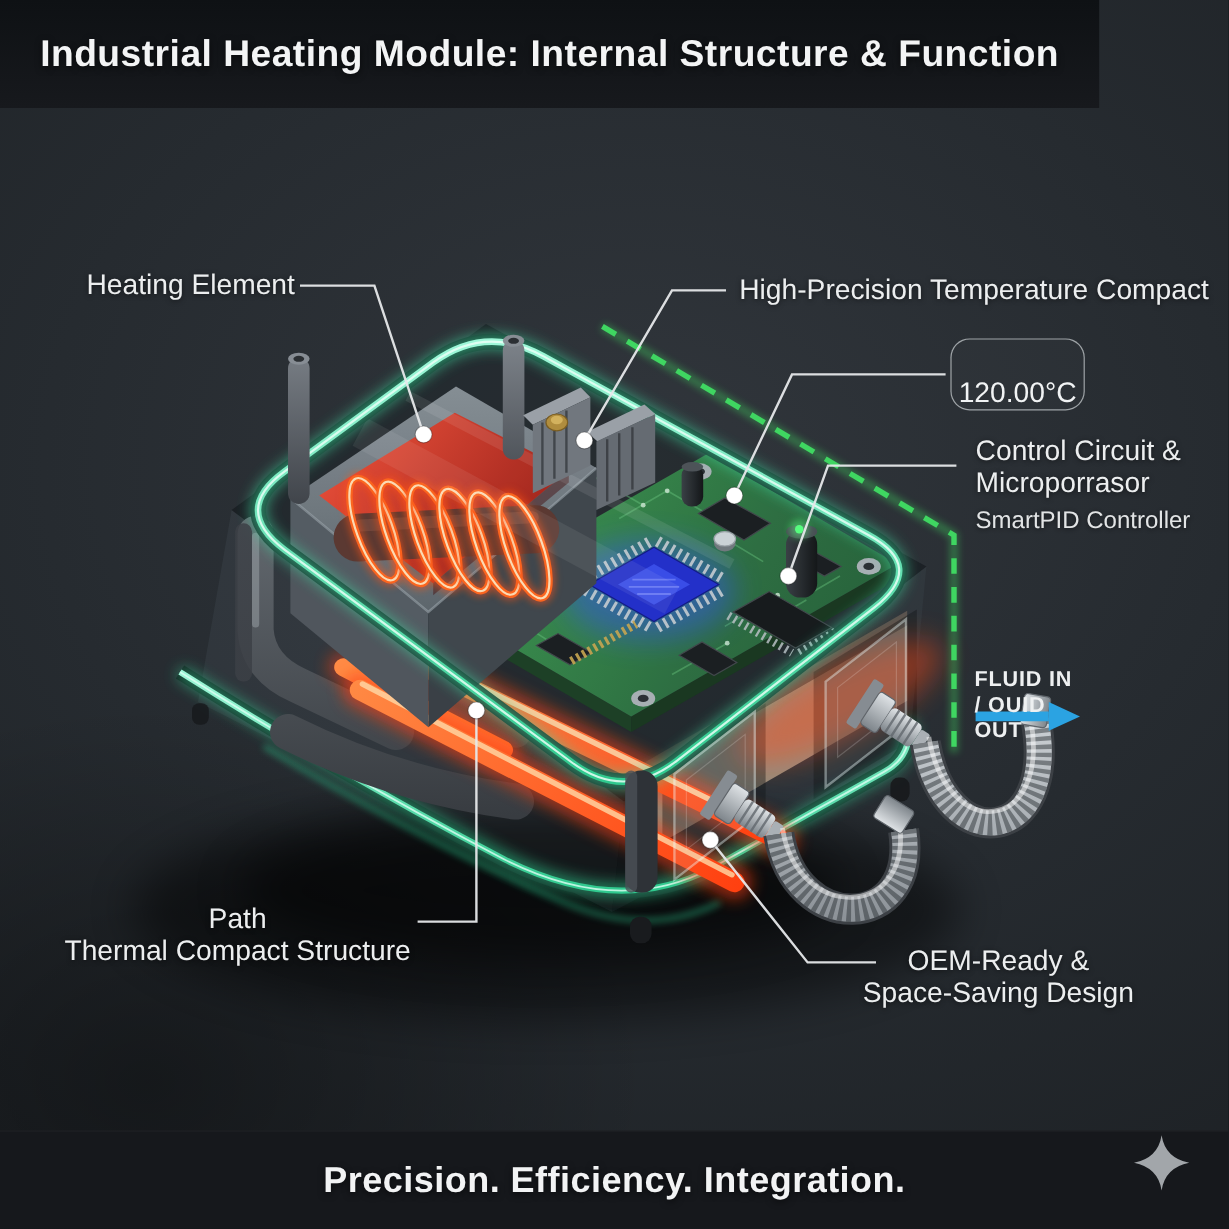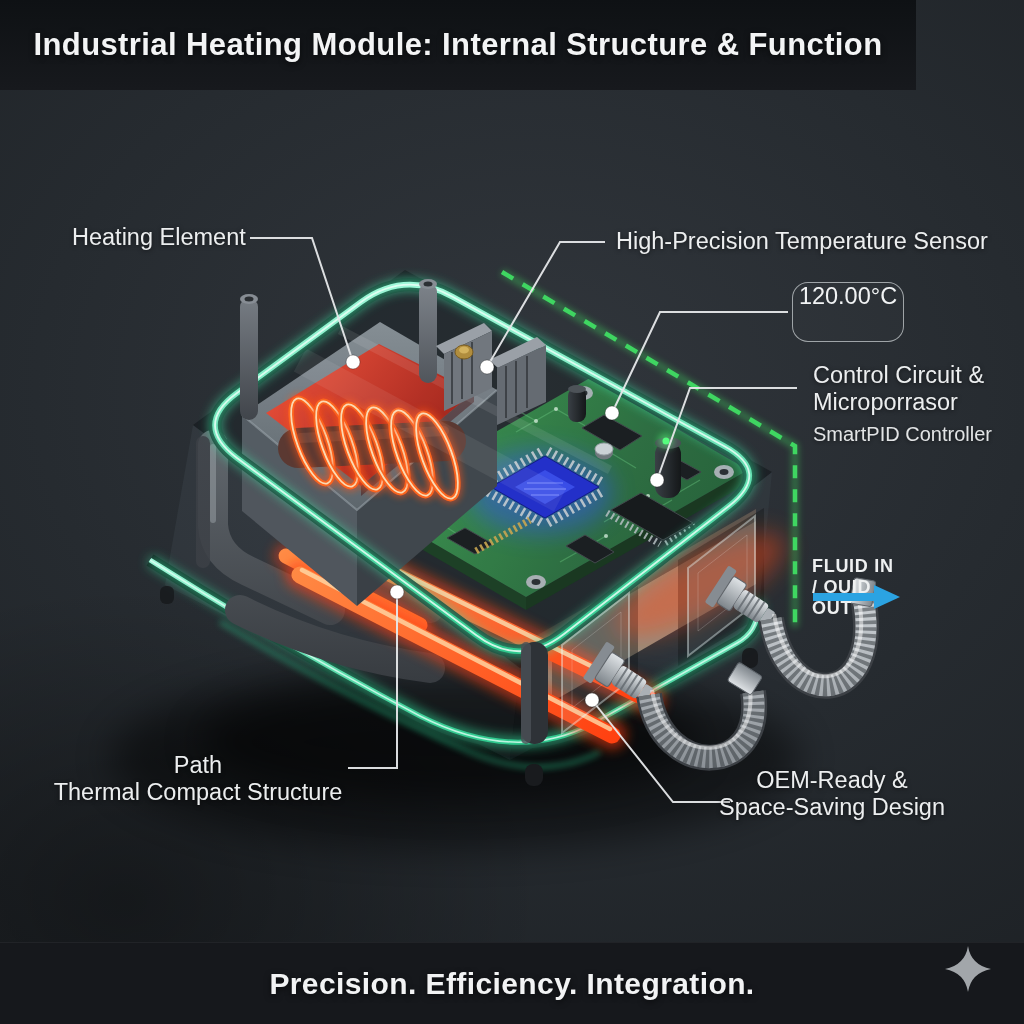--- a/index.html
+++ b/index.html
@@ -17,21 +17,21 @@
   .band-bottom .tagline{font-size:30px;font-weight:600;letter-spacing:.4px;color:#f2f3f4;
     text-shadow:0 2px 6px rgba(0,0,0,.6);}
   .sparkle{position:absolute;left:944px;top:2px;width:48px;height:48px;}
   .stage{position:absolute;left:0;top:90px;width:901px;height:852px;}
   .art{position:absolute;left:0;top:-90px;width:1024px;height:1024px;}
   .lbl{position:absolute;color:#eceeef;font-size:23.5px;line-height:27px;font-weight:500;
     text-shadow:0 1px 4px rgba(0,0,0,.55);white-space:nowrap;}
   .lbl .sub{font-size:20px;margin-top:5px;font-weight:400;opacity:.95;}
   .center{text-align:center;white-space:normal;}
   .readout{position:absolute;width:110px;height:58px;border:1.5px solid rgba(198,203,206,.75);
-    border-radius:16px;display:flex;align-items:flex-start;justify-content:center;
+    border-radius:16px;display:flex;align-items:flex-end;justify-content:center;
     font-size:23.5px;color:#f1f3f4;background:rgba(255,255,255,.015);}
   .fluid{position:absolute;font-size:18px;font-weight:bold;letter-spacing:.7px;color:#eef0f1;}
 </style>
 </head>
 <body>
 
 <div class="poster">
 
   <div class="band-top">
     <h1>Industrial Heating Module: Internal Structure &amp; Function</h1>
@@ -395,41 +395,41 @@
           <line x1="813" y1="597" x2="874" y2="597" stroke="#2ba3e2" stroke-width="8"></line>
           <polygon points="874,585 900,597 874,609" fill="#2ba3e2"></polygon>
         </g>
       </g>
     </svg>
 
     <div class="lbl" style="left:72px;top:134px">
       <span>Heating Element</span></div>
 
     <div class="lbl" style="left:616px;top:138px">
-      <span>High-Precision Temperature Sensor</span></div>
+      <span>High-Precision Temperature Compact</span></div>
 
     <div class="readout" style="left:792px;top:192px">
       <span>120.00°C</span>
       </div>
 
     <div class="lbl" style="left:813px;top:272px">
       <div>Control Circuit &amp;</div>
       <div>Microporrasor</div>
       <div class="sub">SmartPID Controller</div>
     </div>
 
     <div class="fluid" style="left:812px;top:466px">
       <span>FLUID IN / OUID OUT</span></div>
 
     <div class="lbl center" style="left:37px;top:662px;width:322px">
       <div>Path</div>
       <div>Thermal Compact Structure</div>
     </div>
 
-    <div class="lbl center" style="left:672px;top:677px;width:320px">
+    <div class="lbl center" style="left:672px;top:697px;width:320px">
       <div>OEM-Ready &amp;</div>
       <div>Space-Saving Design</div>
     </div>
   </div>
 
   <div class="band-bottom">
     <div class="tagline">Precision. Efficiency. Integration.</div>
     <svg class="sparkle" viewBox="0 0 48 48">
       <path d="M24 1 Q27 20 47 24 Q27 28 24 47 Q21 28 1 24 Q21 20 24 1 Z" fill="#a2a6aa"></path>
     </svg>

